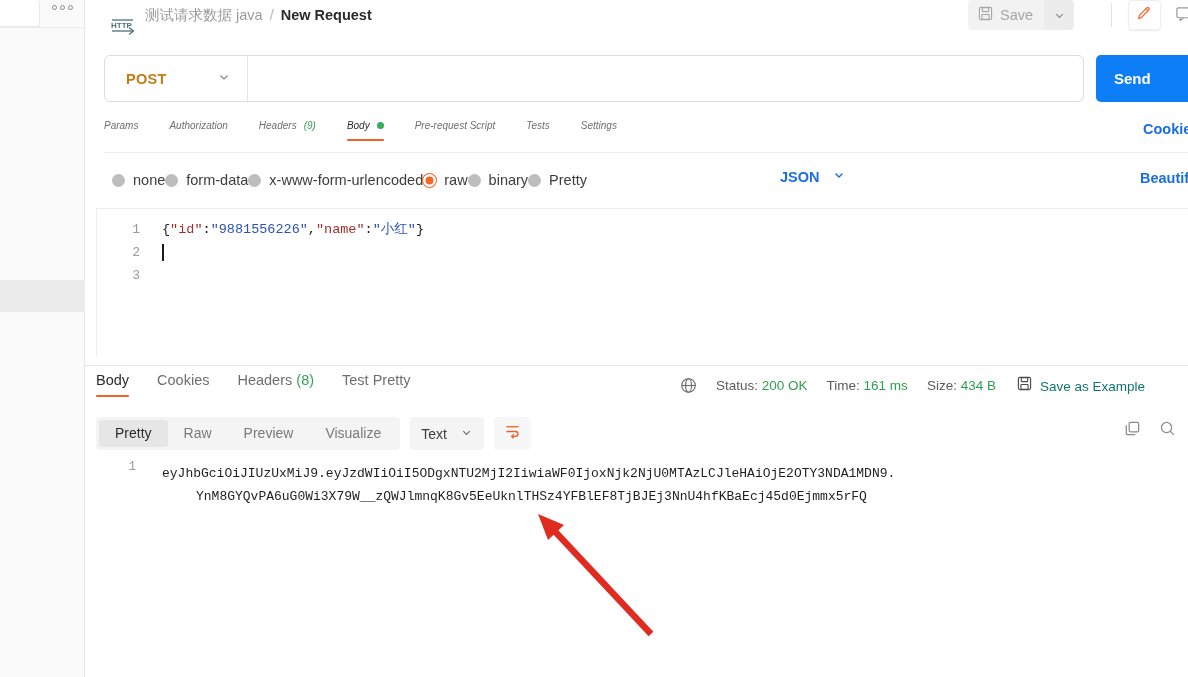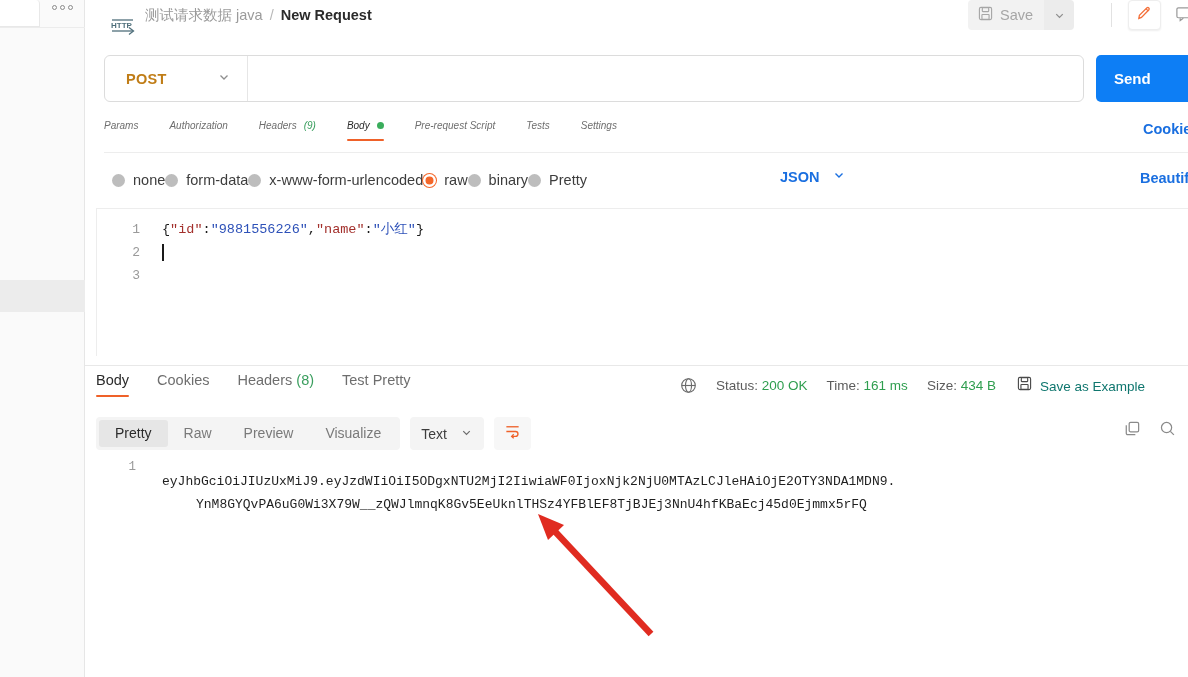--- a/index.html
+++ b/index.html
@@ -218,21 +218,21 @@
   }
 
   
   .resp-body { position: absolute; left: 96px; top: 458px; width: 1000px; }
   .resp-gutter {
     position: absolute; left: 0; top: 2px; width: 48px;
     font-family: "Liberation Mono", monospace; font-size: 12.5px;
     color: #9a9a9a; text-align: right; padding-right: 8px;
   }
   .resp-text {
-    position: absolute; left: 66px; top: 12px; width: 915px;
+    position: absolute; left: 66px; top: 4px; width: 915px;
     font-family: "Liberation Mono", monospace; font-size: 13px;
     color: #1f1f1f; line-height: 23px; word-break: break-all;
     text-indent: 0;
   }
   .resp-text .cont { display: block; padding-left: 34px; }
 
   
   .arrow-svg { position: absolute; left: 520px; top: 500px; width: 170px; height: 145px; pointer-events: none; }
 
   

